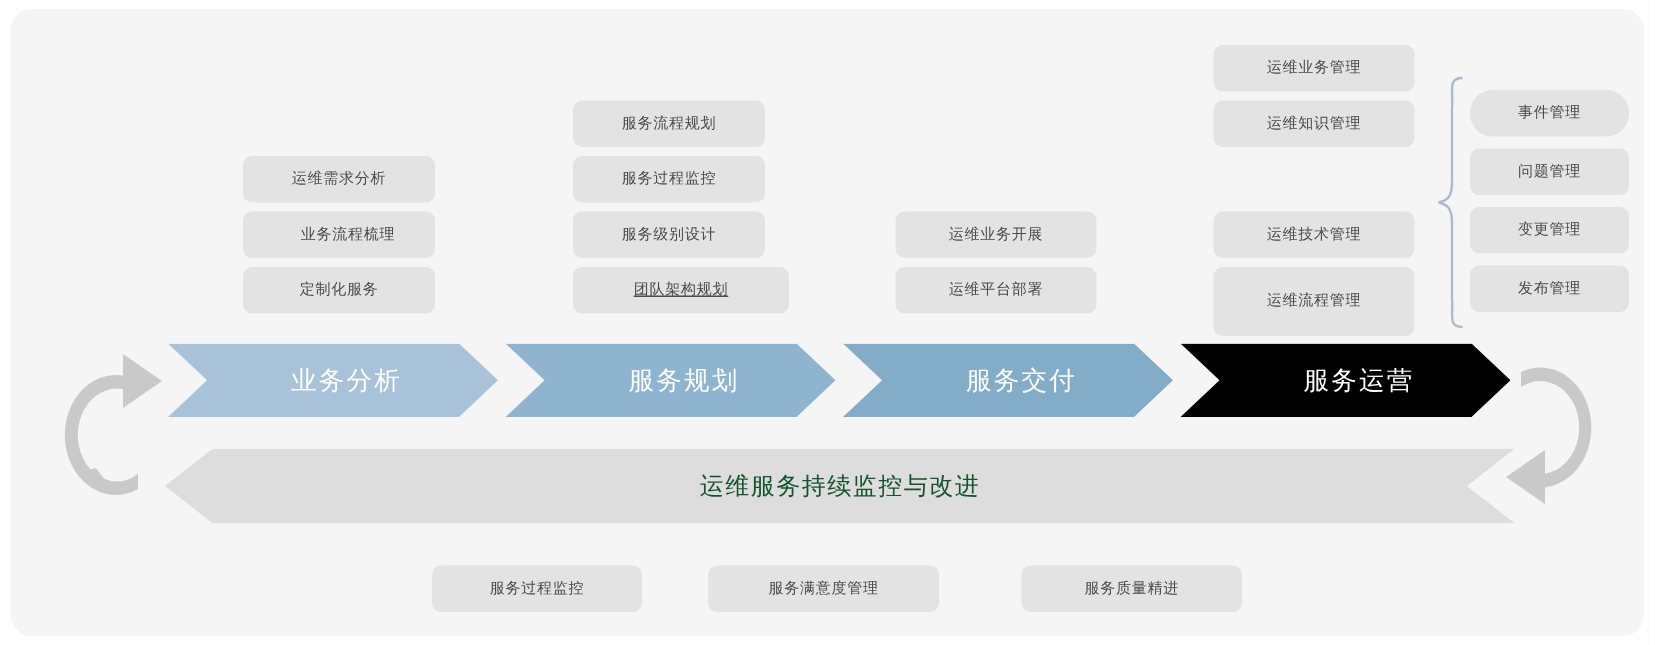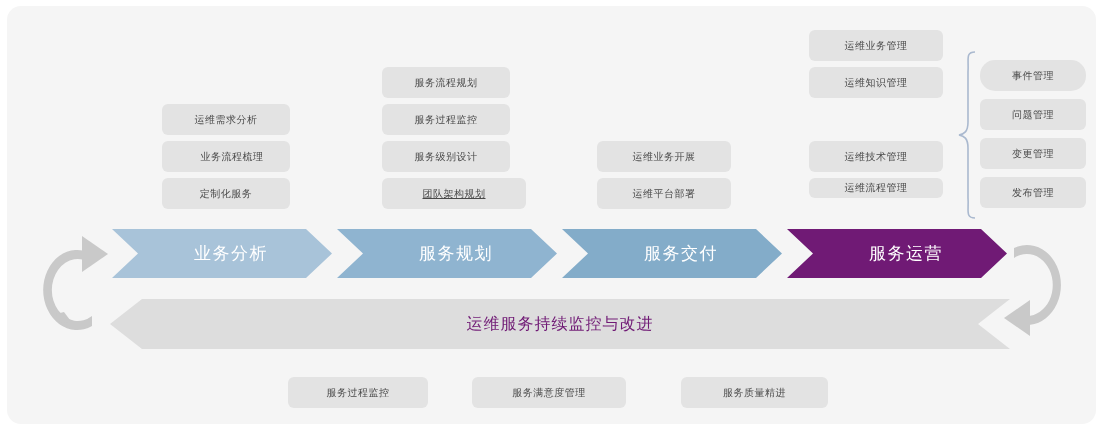--- a/index.html
+++ b/index.html
@@ -53,21 +53,21 @@
     clip-path: polygon(0 0, calc(100% - 26px) 0, 100% 50%, calc(100% - 26px) 100%, 0 100%, 26px 50%);
     box-sizing: border-box;
     padding-left: 18px;
   }
   .banner {
     position: absolute;
     background: #dddddd;
     display: flex;
     align-items: center;
     justify-content: center;
-    color: #701a75;
+    color: #14532d;
     font-size: 16px;
     letter-spacing: 1px;
     white-space: nowrap;
     -webkit-clip-path: polygon(32px 0, 100% 0, calc(100% - 32px) 50%, 100% 100%, 32px 100%, 0 50%);
     clip-path: polygon(32px 0, 100% 0, calc(100% - 32px) 50%, 100% 100%, 32px 100%, 0 50%);
   }
   .loop-svg, .brace-svg {
     position: absolute;
   }
   .loop-svg path { fill: #c9c9c9; }
@@ -96,40 +96,40 @@
 
   <div class="chevron" style="left:112px; top:229px; width:220px; height:49px; background:#a8c3d9;">
     <span>业务分析</span>
   </div>
   <div class="chevron" style="left:337px; top:229px; width:220px; height:49px; background:#8fb4d0;">
     <span>服务规划</span>
   </div>
   <div class="chevron" style="left:562px; top:229px; width:220px; height:49px; background:#83acc9;">
     <span>服务交付</span>
   </div>
-  <div class="chevron" style="left:787px; top:229px; width:220px; height:49px; background:#701a75;">
+  <div class="chevron" style="left:787px; top:229px; width:220px; height:49px; background:#000000;">
     <span>服务运营</span>
   </div>
 
   <div class="pill" style="left:162px; top:104px; width:128px; height:31px;">运维需求分析</div>
   <div class="pill" style="left:162px; top:141px; width:128px; height:31px;padding-left:12px;">业务流程梳理</div>
   <div class="pill" style="left:162px; top:178px; width:128px; height:31px;">定制化服务</div>
 
   <div class="pill" style="left:382px; top:67px; width:128px; height:31px;">服务流程规划</div>
   <div class="pill" style="left:382px; top:104px; width:128px; height:31px;">服务过程监控</div>
   <div class="pill" style="left:382px; top:141px; width:128px; height:31px;">服务级别设计</div>
   <div class="pill" style="left:382px; top:178px; width:144px; height:31px;text-decoration:underline;">团队架构规划</div>
 
   <div class="pill" style="left:597px; top:141px; width:134px; height:31px;">运维业务开展</div>
   <div class="pill" style="left:597px; top:178px; width:134px; height:31px;">运维平台部署</div>
 
   <div class="pill" style="left:809px; top:30px; width:134px; height:31px;">运维业务管理</div>
   <div class="pill" style="left:809px; top:67px; width:134px; height:31px;">运维知识管理</div>
   <div class="pill" style="left:809px; top:141px; width:134px; height:31px;">运维技术管理</div>
-  <div class="pill" style="left:809px; top:178px; width:134px; height:20px;text-align:center;">运维流程管理</div>
+  <div class="pill" style="left:809px; top:178px; width:134px; height:46px;text-align:center;">运维流程管理</div>
 
   <div class="pill" style="left:980px; top:60px; width:106px; height:31px;border-radius:15px;">事件管理</div>
   <div class="pill" style="left:980px; top:99px; width:106px; height:31px;">问题管理</div>
   <div class="pill" style="left:980px; top:138px; width:106px; height:31px;">变更管理</div>
   <div class="pill" style="left:980px; top:177px; width:106px; height:31px;">发布管理</div>
 
   <div class="banner" style="left:110px; top:299px; width:900px; height:50px;">
     <span>运维服务持续监控与改进</span>
   </div>
 

